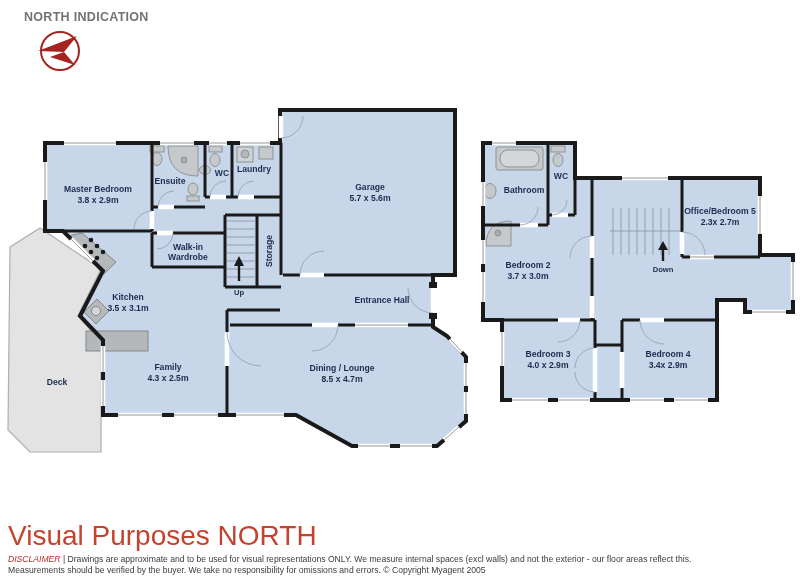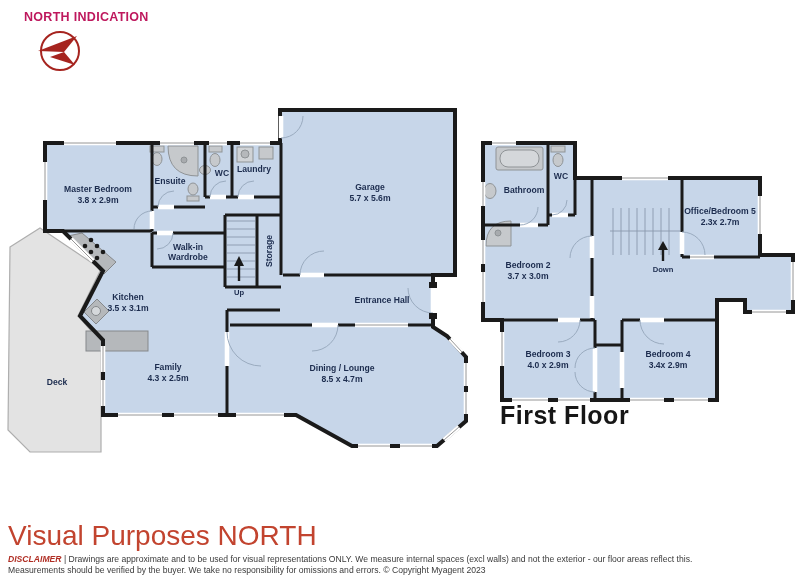--- a/index.html
+++ b/index.html
@@ -1,27 +1,27 @@
 <!DOCTYPE html>
 <html><head>
 <meta charset="utf-8">
 <style>
   html,body{margin:0;padding:0;background:#ffffff;}
   .canvas{position:relative;width:800px;height:583px;background:#ffffff;overflow:hidden;
           font-family:"Liberation Sans","DejaVu Sans",sans-serif;}
   .plan-svg{position:absolute;left:0;top:0;}
-  .north{position:absolute;left:24px;top:10px;color:#be185d;font-size:12.5px;font-weight:bold;letter-spacing:.3px;}
+  .north{position:absolute;left:24px;top:10px;color:#737373;font-size:12.5px;font-weight:bold;letter-spacing:.3px;}
   .compass{position:absolute;left:26px;top:24px;}
   .floor-title{position:absolute;color:#161616;font-size:25px;font-weight:bold;letter-spacing:.5px;}
   .title-ground{left:112px;top:426px;}
   .title-first{left:500px;top:401px;}
   .footer{position:absolute;left:8px;top:521px;width:788px;}
   .headline{color:#c2442f;font-size:28px;line-height:30px;font-weight:400;}
   .legal{margin-top:3px;font-size:8.6px;line-height:11px;color:#3a3a3a;}
-  .legal .dlabel{color:#b02e24;font-weight:bold;font-style:italic;}
+  .legal .dlabel{color:#b02e24;font-weight:normal;font-style:italic;}
   svg text{font-family:"Liberation Sans","DejaVu Sans",sans-serif;}
   .rlabel{fill:#1c2c4e;font-size:8.6px;font-weight:bold;text-anchor:middle;}
   .slabel{fill:#1c2c4e;font-size:7.6px;font-weight:bold;text-anchor:middle;}
 </style>
 </head>
 <body>
 
 <div class="canvas">
 
   <svg class="plan-svg" width="800" height="583" viewBox="0 0 800 583">
@@ -278,24 +278,23 @@
     </g>
   </svg>
 
   <div class="north">NORTH INDICATION</div>
   <svg class="compass" width="80" height="60" viewBox="0 0 80 60">
     <circle cx="34" cy="27" r="19" fill="none" stroke="#a6241f" stroke-width="2"></circle>
     <polygon points="12,27 51,12 38,28" fill="#a6241f"></polygon>
     <polygon points="38,28 49,41 24,33" fill="#a6241f"></polygon>
   </svg>
 
-  <div class="floor-title title-first">First Floor</div>
 
   <div class="footer">
     <div class="headline">Visual Purposes NORTH</div>
     <div class="legal">
       <span class="dlabel">DISCLAIMER</span>
       <span>| Drawings are approximate and to be used for visual representations ONLY. We measure internal spaces (excl walls) and not the exterior - our floor areas reflect this.</span><br>
-      <span>Measurements should be verified by the buyer. We take no responsibility for omissions and errors. © Copyright Myagent 2023</span>
+      <span>Measurements should be verified by the buyer. We take no responsibility for omissions and errors. © Copyright Myagent 2005</span>
     </div>
   </div>
 
 </div>
 
 </body></html>

